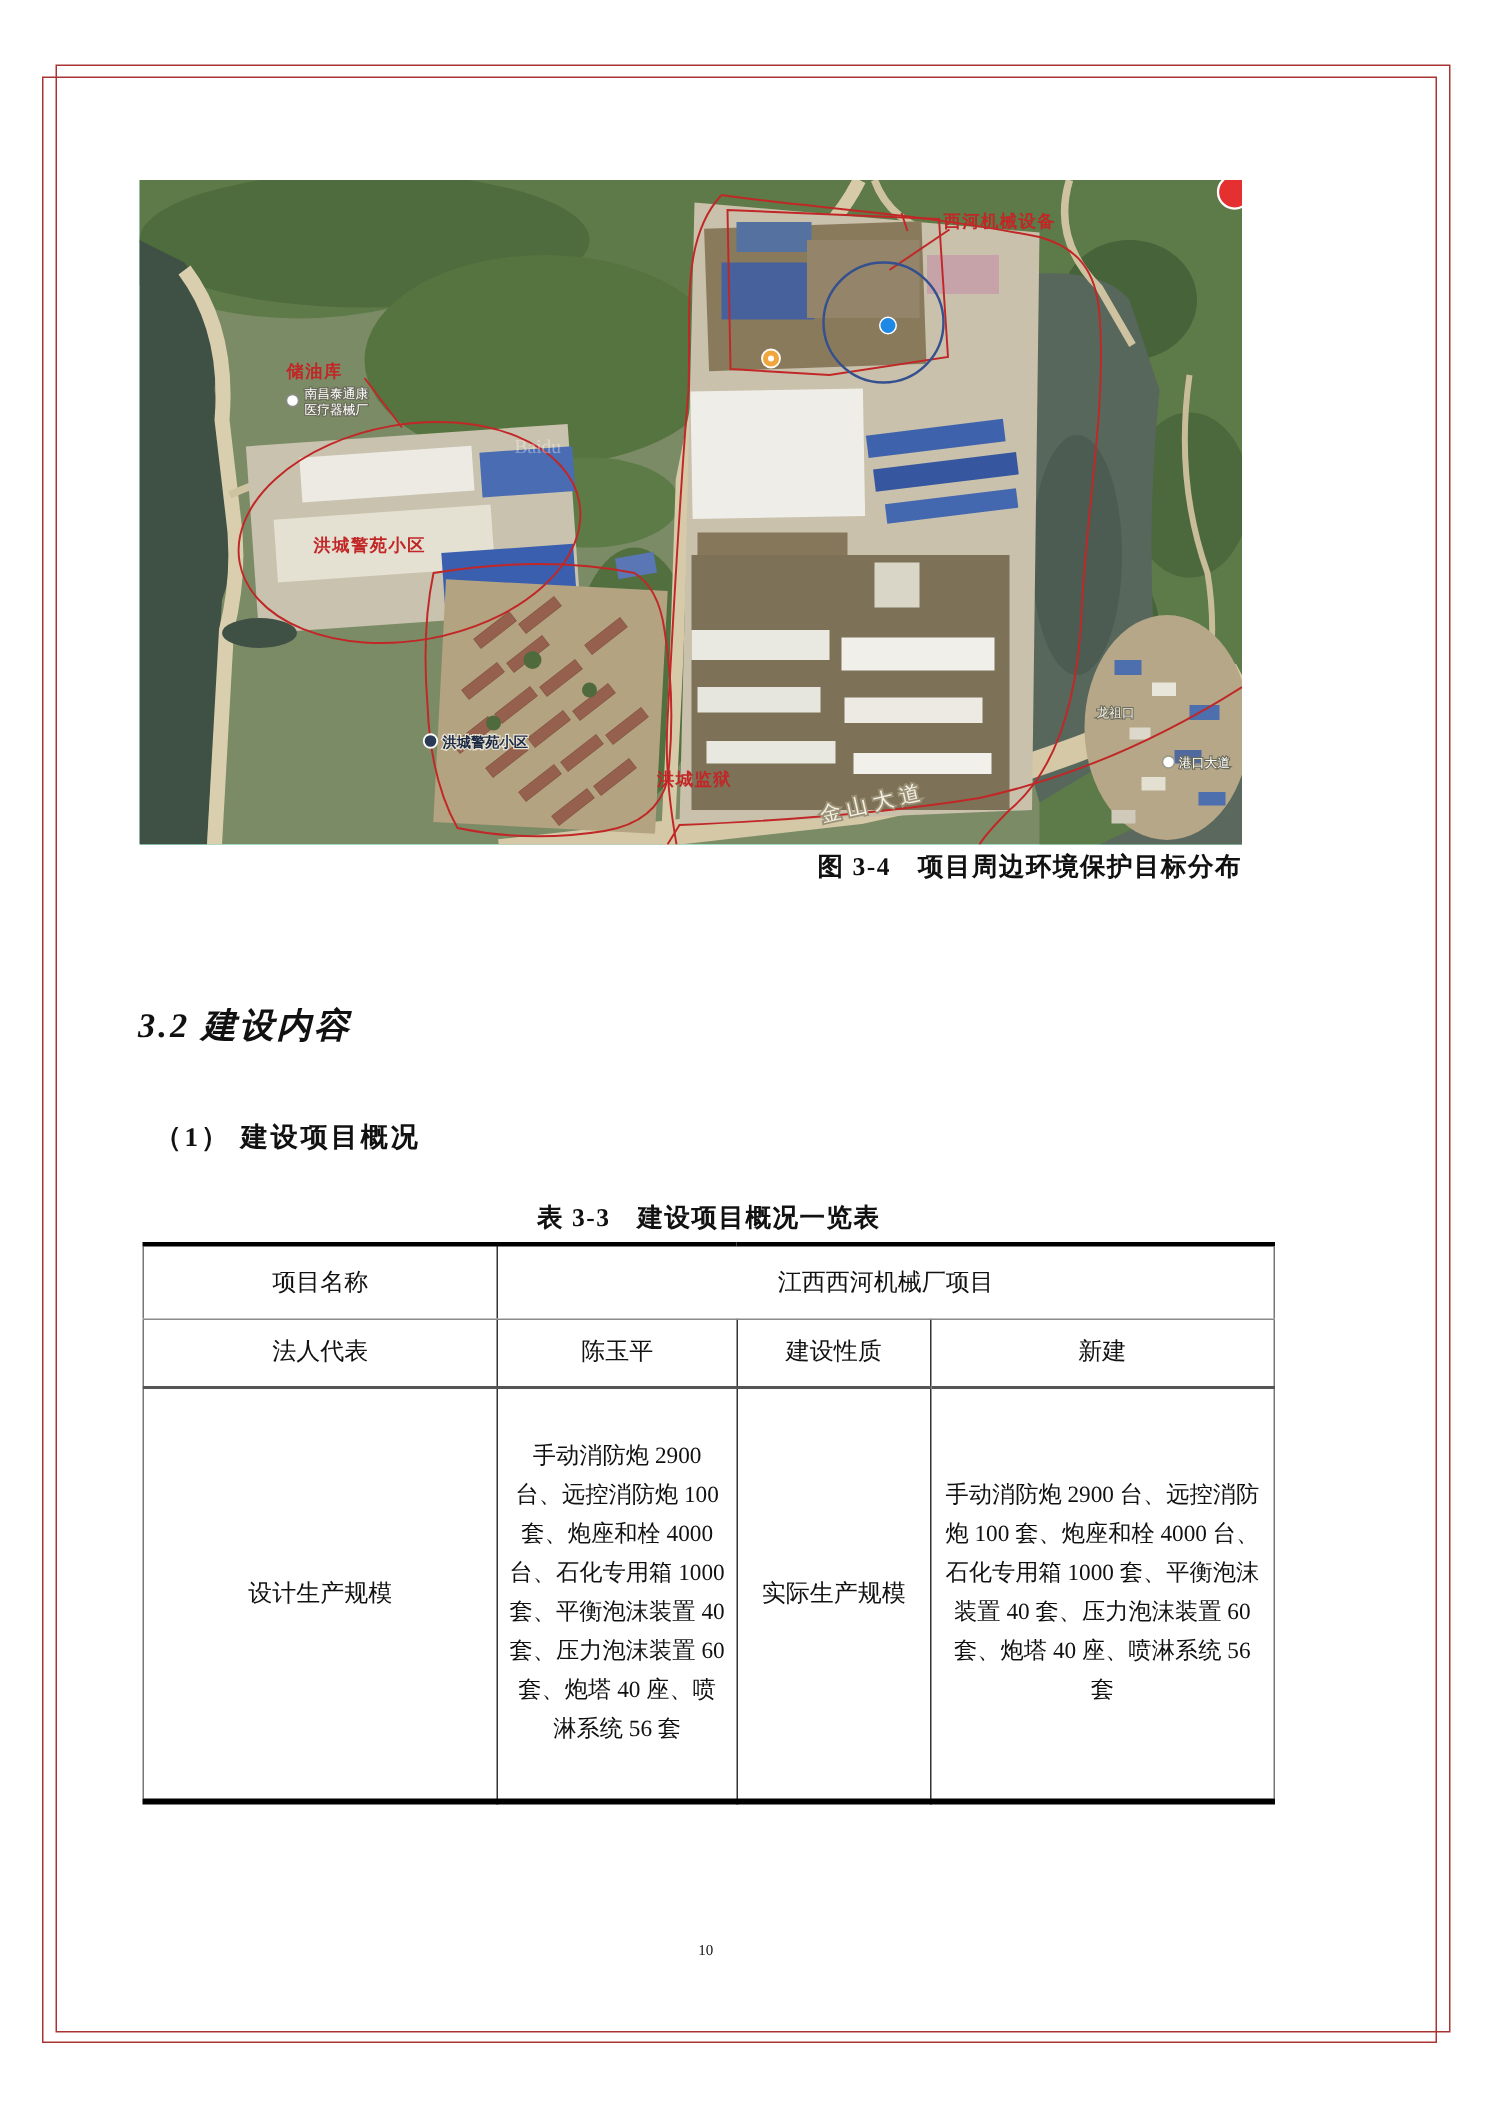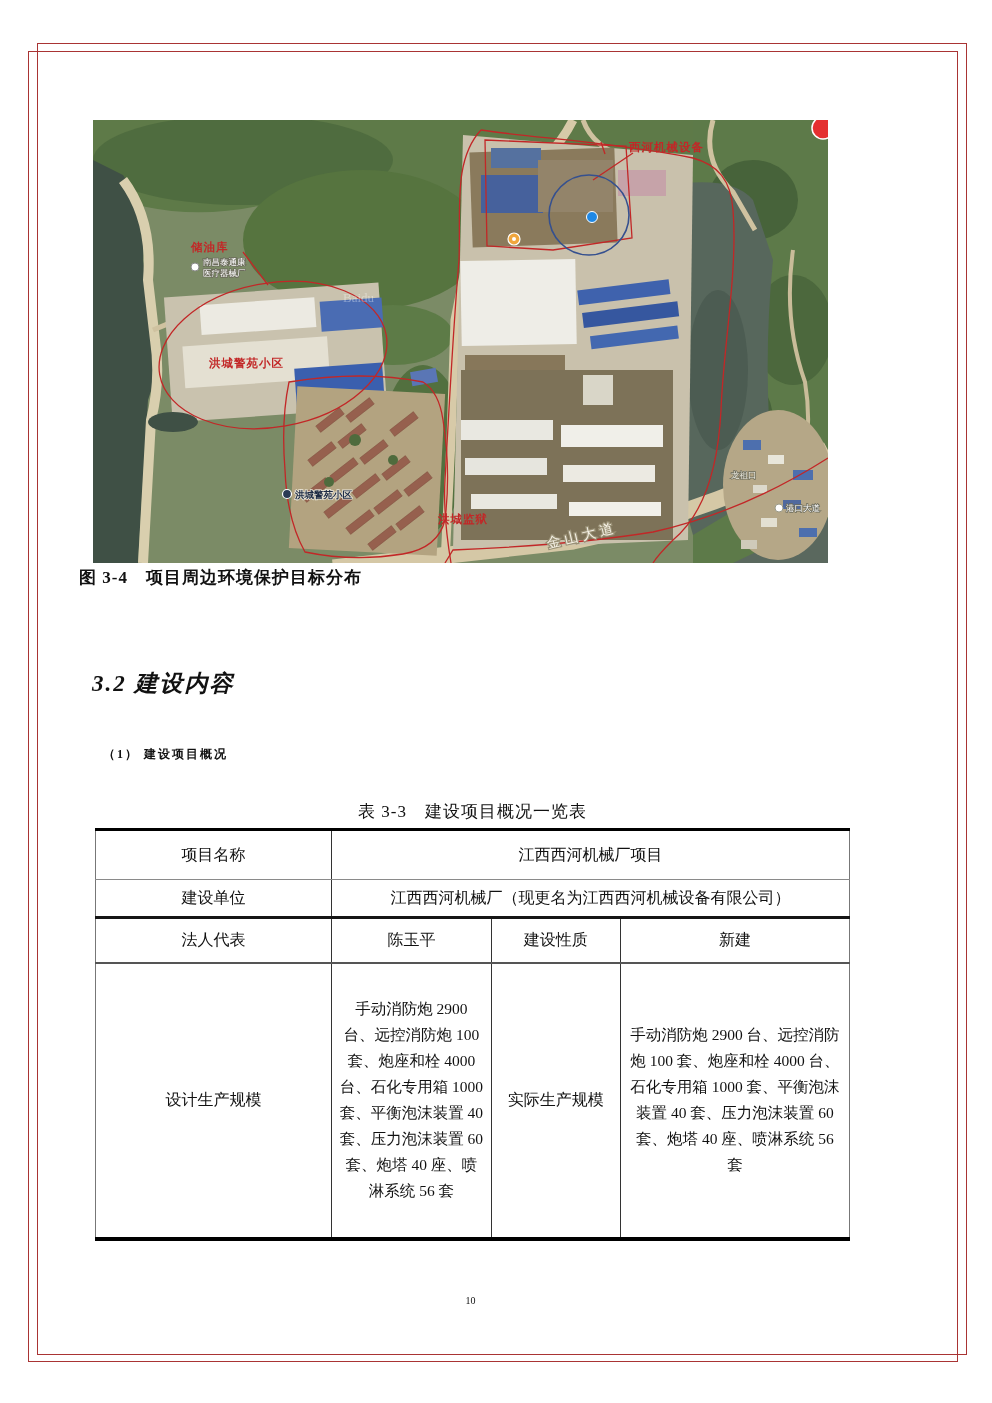--- a/index.html
+++ b/index.html
@@ -9,32 +9,32 @@
   }
   
   .frame{position:absolute;border:1px solid #a93434;pointer-events:none;}
   .frame.a{left:28px;top:51px;width:928px;height:1309px;}
   .frame.b{left:37px;top:43px;width:928px;height:1310px;}
 
   .map-wrap{position:absolute;left:93px;top:120px;width:735px;height:443px;background:#5eead4;}
   .map-wrap svg{display:block;width:100%;height:100%;}
 
   .fig-caption{
-    position:absolute;left:79px;top:566px;width:735px;text-align:left;
+    position:absolute;left:93px;top:566px;width:735px;text-align:right;
     font-size:17px;font-weight:bold;letter-spacing:1px;
   }
   .sec-heading{
     position:absolute;left:92px;top:668px;font-size:23px;font-weight:bold;letter-spacing:2px;font-style:italic;
   }
   .sub-heading{
-    position:absolute;left:103px;top:746px;font-size:12px;font-weight:bold;letter-spacing:2px;
+    position:absolute;left:103px;top:746px;font-size:18px;font-weight:bold;letter-spacing:2px;
   }
   .table-title{
     position:absolute;left:95px;top:800px;width:755px;text-align:center;
-    font-size:17px;font-weight:normal;letter-spacing:1px;
+    font-size:17px;font-weight:bold;letter-spacing:1px;
   }
   table.overview{
     position:absolute;left:95px;top:828px;width:755px;border-collapse:collapse;table-layout:fixed;
     border-top:3px solid #000;border-bottom:4px solid #000;
     border-left:1px solid #777;border-right:1px solid #777;
     font-size:16px;
   }
   table.overview td{vertical-align:middle;text-align:center;padding:4px 6px;font-family:Liberation Serif, serif;}
   table.overview td+td{border-left:1px solid #333;}
   tr.r1{height:50px;} tr.r1 td{border-bottom:1px solid #8a8a8a;}
@@ -206,24 +206,20 @@
       <col style="width:31.3%">
         <col style="width:21.2%">
         <col style="width:17.1%">
         <col style="width:30.4%">
     </colgroup>
     <tbody>
       <tr class="r1">
         <td>项目名称</td>
         <td colspan="3">江西西河机械厂项目</td>
       </tr>
-      <tr class="r2">
-        <td>建设单位</td>
-        <td colspan="3">江西西河机械厂（现更名为江西西河机械设备有限公司）</td>
-      </tr>
       <tr class="r3">
         <td>法人代表</td>
         <td>陈玉平</td>
         <td>建设性质</td>
         <td>新建</td>
       </tr>
       <tr class="r5">
         <td>设计生产规模</td>
         <td class="longtext">手动消防炮 2900 台、远控消防炮 100 套、炮座和栓 4000 台、石化专用箱 1000 套、平衡泡沫装置 40 套、压力泡沫装置 60 套、炮塔 40 座、喷淋系统 56 套</td>
         <td>实际生产规模</td>

